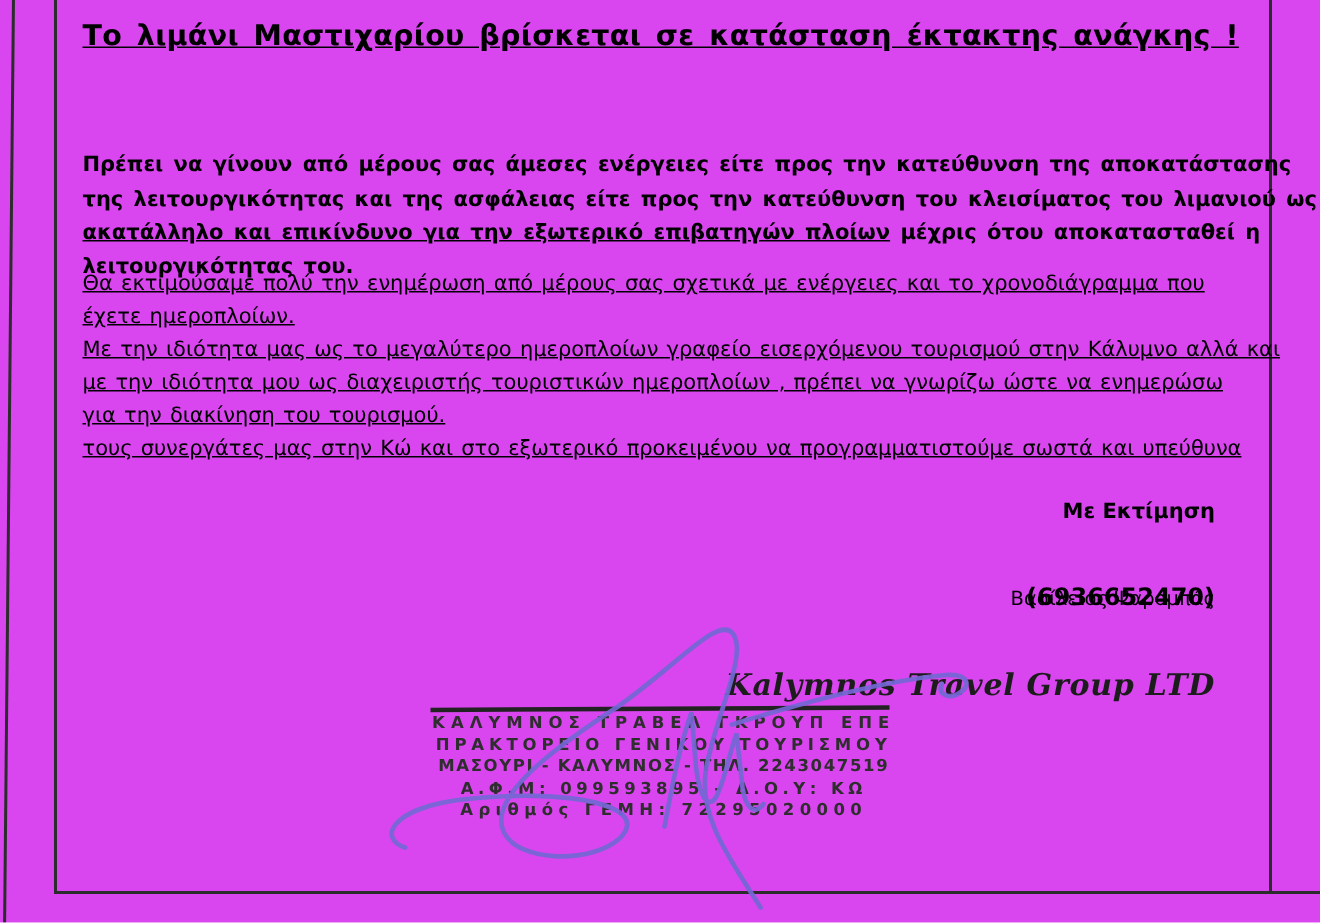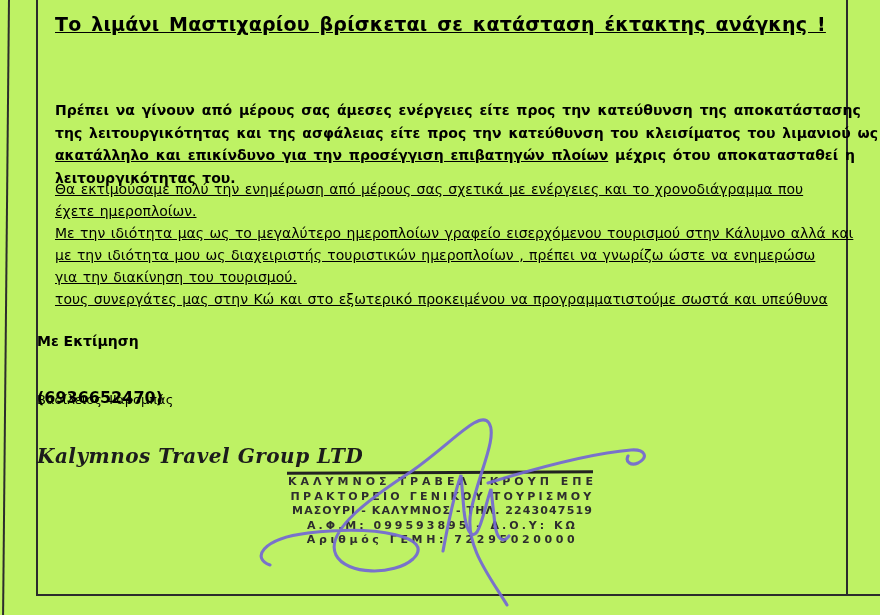--- a/index.html
+++ b/index.html
@@ -1,37 +1,37 @@
 <!DOCTYPE html>
 <html><head>
 <meta charset="utf-8">
 <style>
   html,body{margin:0;padding:0;background:#fff;}
   .canvas{
-    position:relative;width:880px;height:615px;background:#bef264;
+    position:relative;width:880px;height:615px;background:#d946ef;
     font-family:"DejaVu Sans",sans-serif;color:#000;overflow:hidden;
   }
   
   .edge-line{position:absolute;left:8px;top:-2px;width:2px;height:620px;background:#2c2c2c;
     transform:rotate(0.55deg);transform-origin:top center;}
   .frame-left{position:absolute;left:36px;top:0;width:2px;height:596px;background:#2c2c2c;}
   .frame-right{position:absolute;left:846px;top:0;width:2px;height:596px;background:#2c2c2c;}
   .frame-bottom{position:absolute;left:36px;top:594px;width:844px;height:2px;background:#2c2c2c;}
 
   .title{
     position:absolute;left:55px;top:13px;font-size:19px;font-weight:bold;
     text-decoration:underline;letter-spacing:.2px;word-spacing:3px;white-space:nowrap;
   }
   .para{position:absolute;left:55px;width:785px;}
   .para .line{white-space:nowrap;}
   .bold-para{top:60px;font-weight:bold;font-size:14px;line-height:22.5px;word-spacing:2px;margin-top:39px;}
   .bold-para .ul{text-decoration:underline;}
   .reg-para{top:178px;font-size:14px;line-height:22px;word-spacing:1px;text-decoration:underline;}
 
-  .centered{position:absolute;left:37px;width:773px;text-align:left;}
+  .centered{position:absolute;left:37px;width:773px;text-align:right;}
   .closing{top:333px;font-size:14px;font-weight:600;}
   .signer-name{top:392px;font-size:13px;font-weight:normal;}
   .signer-phone{top:388px;font-size:16px;font-weight:bold;}
 
   .stamp-script{
     top:444px;font-family:"DejaVu Serif",serif;font-style:italic;font-weight:bold;
     font-size:20px;color:#1c1c1c;letter-spacing:.5px;
   }
   .stamp-underline{position:absolute;left:287px;top:471px;width:306px;height:2.5px;background:#222;
     transform:rotate(-0.3deg);}
@@ -55,21 +55,21 @@
   <div class="edge-line"></div>
   <div class="frame-left"></div>
   <div class="frame-right"></div>
   <div class="frame-bottom"></div>
 
   <div class="title">Το λιμάνι Μαστιχαρίου βρίσκεται σε κατάσταση έκτακτης ανάγκης !</div>
 
   <div class="para bold-para">
     <div class="line">Πρέπει να γίνουν από μέρους σας άμεσες ενέργειες είτε προς την κατεύθυνση της αποκατάστασης</div>
     <div class="line">της λειτουργικότητας και της ασφάλειας είτε προς την κατεύθυνση του κλεισίματος του λιμανιού ως</div>
-    <div class="line"><span class="ul">ακατάλληλο και επικίνδυνο για την προσέγγιση επιβατηγών πλοίων</span><span> μέχρις ότου αποκατασταθεί η</span></div>
+    <div class="line"><span class="ul">ακατάλληλο και επικίνδυνο για την εξωτερικό επιβατηγών πλοίων</span><span> μέχρις ότου αποκατασταθεί η</span></div>
     <div class="line">λειτουργικότητας του.</div>
   </div>
 
   <div class="para reg-para">
     <div class="line">Θα εκτιμούσαμε πολύ την ενημέρωση από μέρους σας σχετικά με ενέργειες και το χρονοδιάγραμμα που</div>
     <div class="line">έχετε ημεροπλοίων.</div>
     <div class="line">Με την ιδιότητα μας ως το μεγαλύτερο ημεροπλοίων γραφείο εισερχόμενου τουρισμού στην Κάλυμνο αλλά και</div>
     <div class="line">με την ιδιότητα μου ως διαχειριστής τουριστικών ημεροπλοίων , πρέπει να γνωρίζω ώστε να ενημερώσω</div>
     <div class="line">για την διακίνηση του τουρισμού.</div>
     <div class="line">τους συνεργάτες μας στην Κώ και στο εξωτερικό προκειμένου να προγραμματιστούμε σωστά και υπεύθυνα</div>

